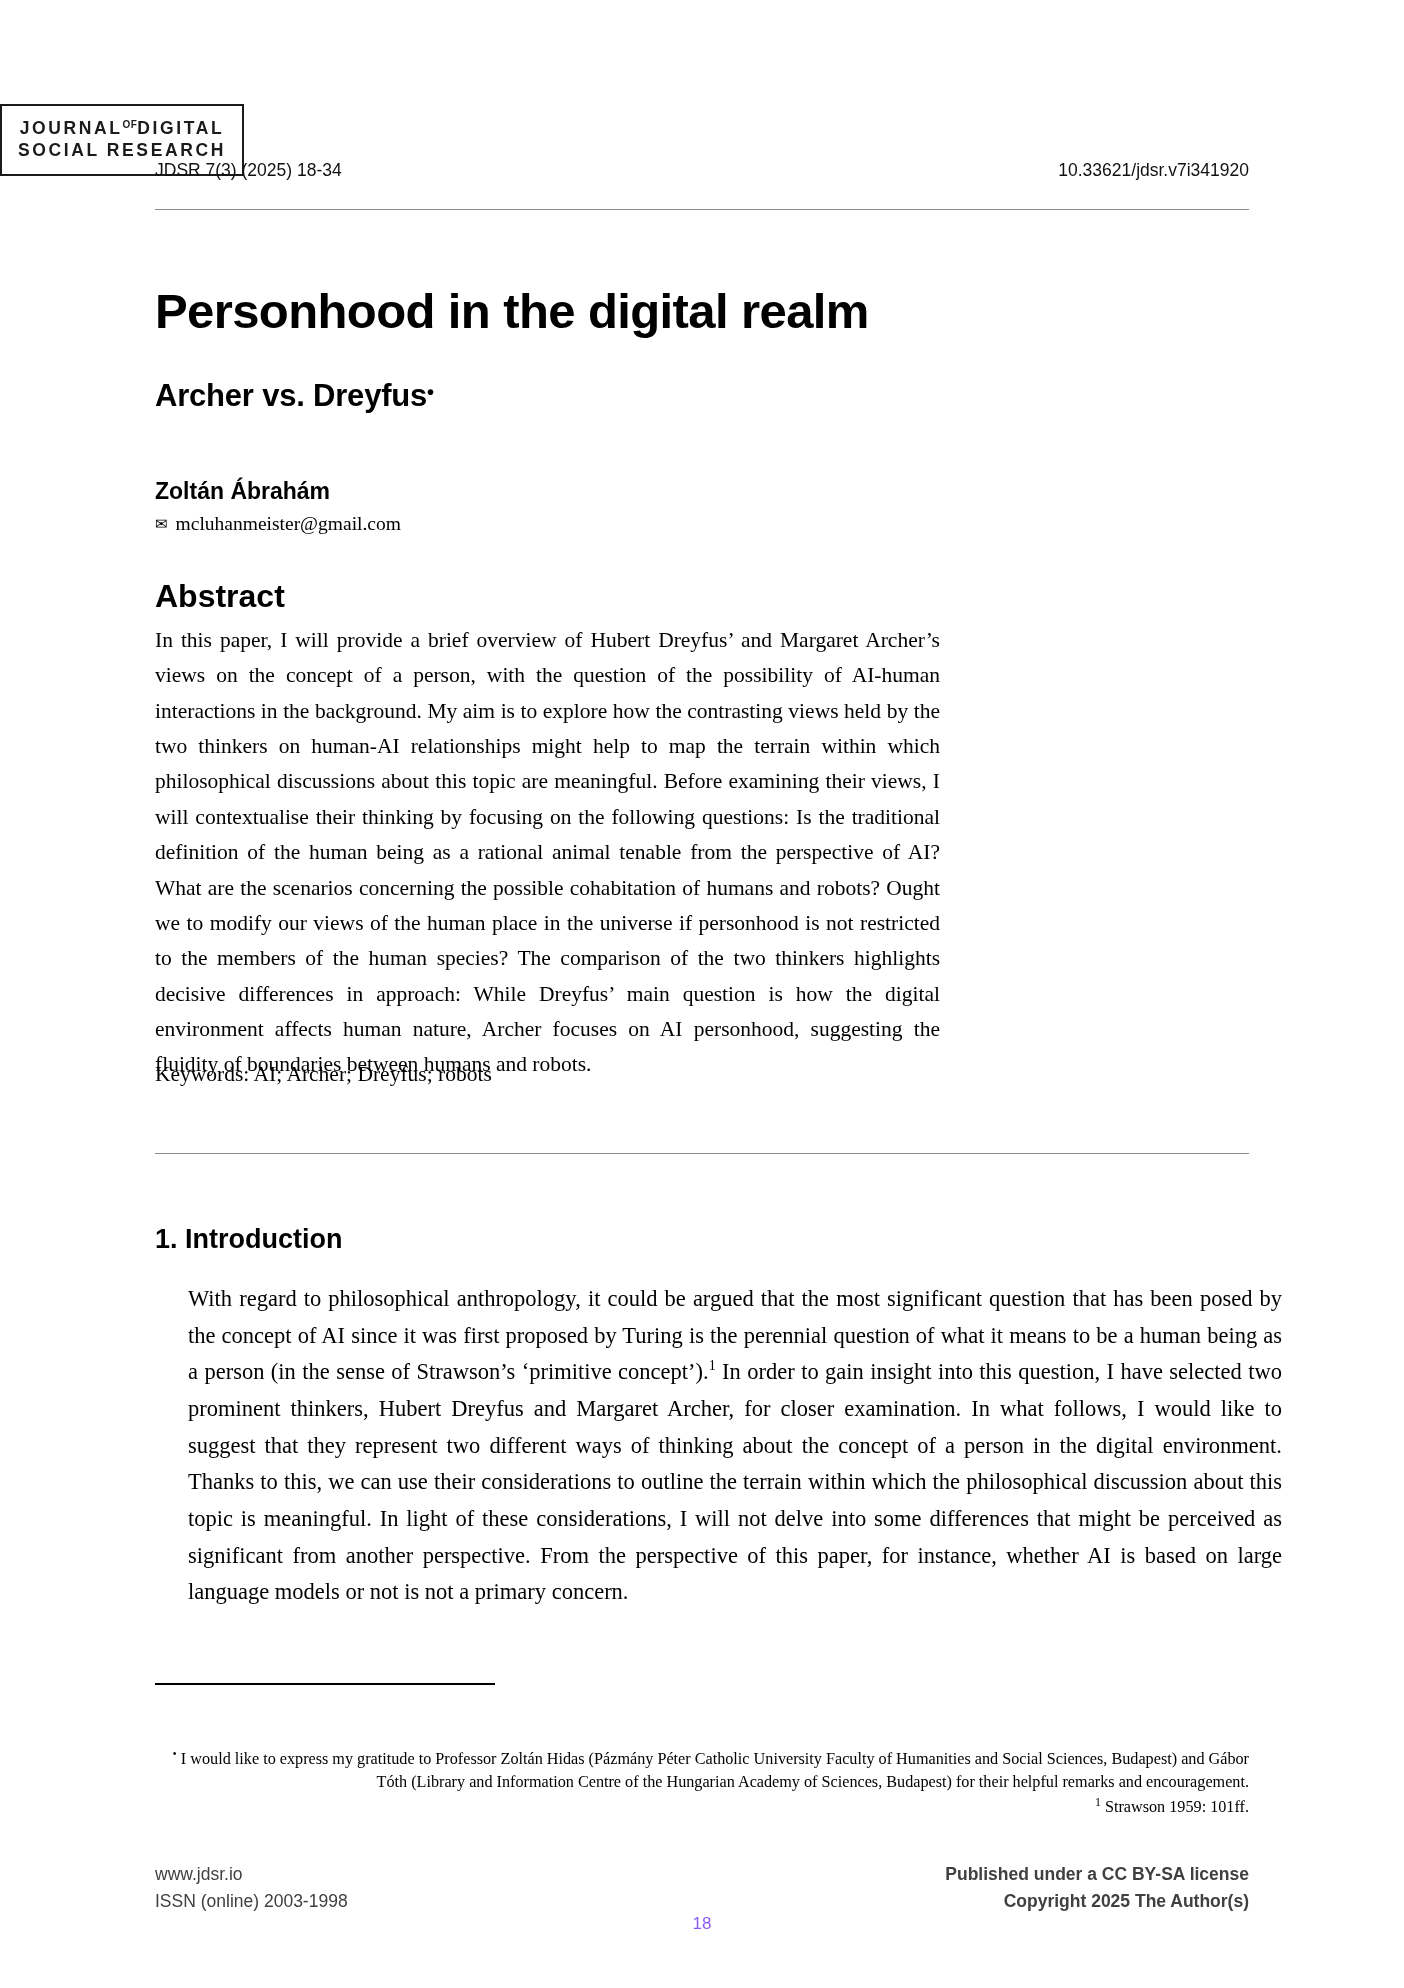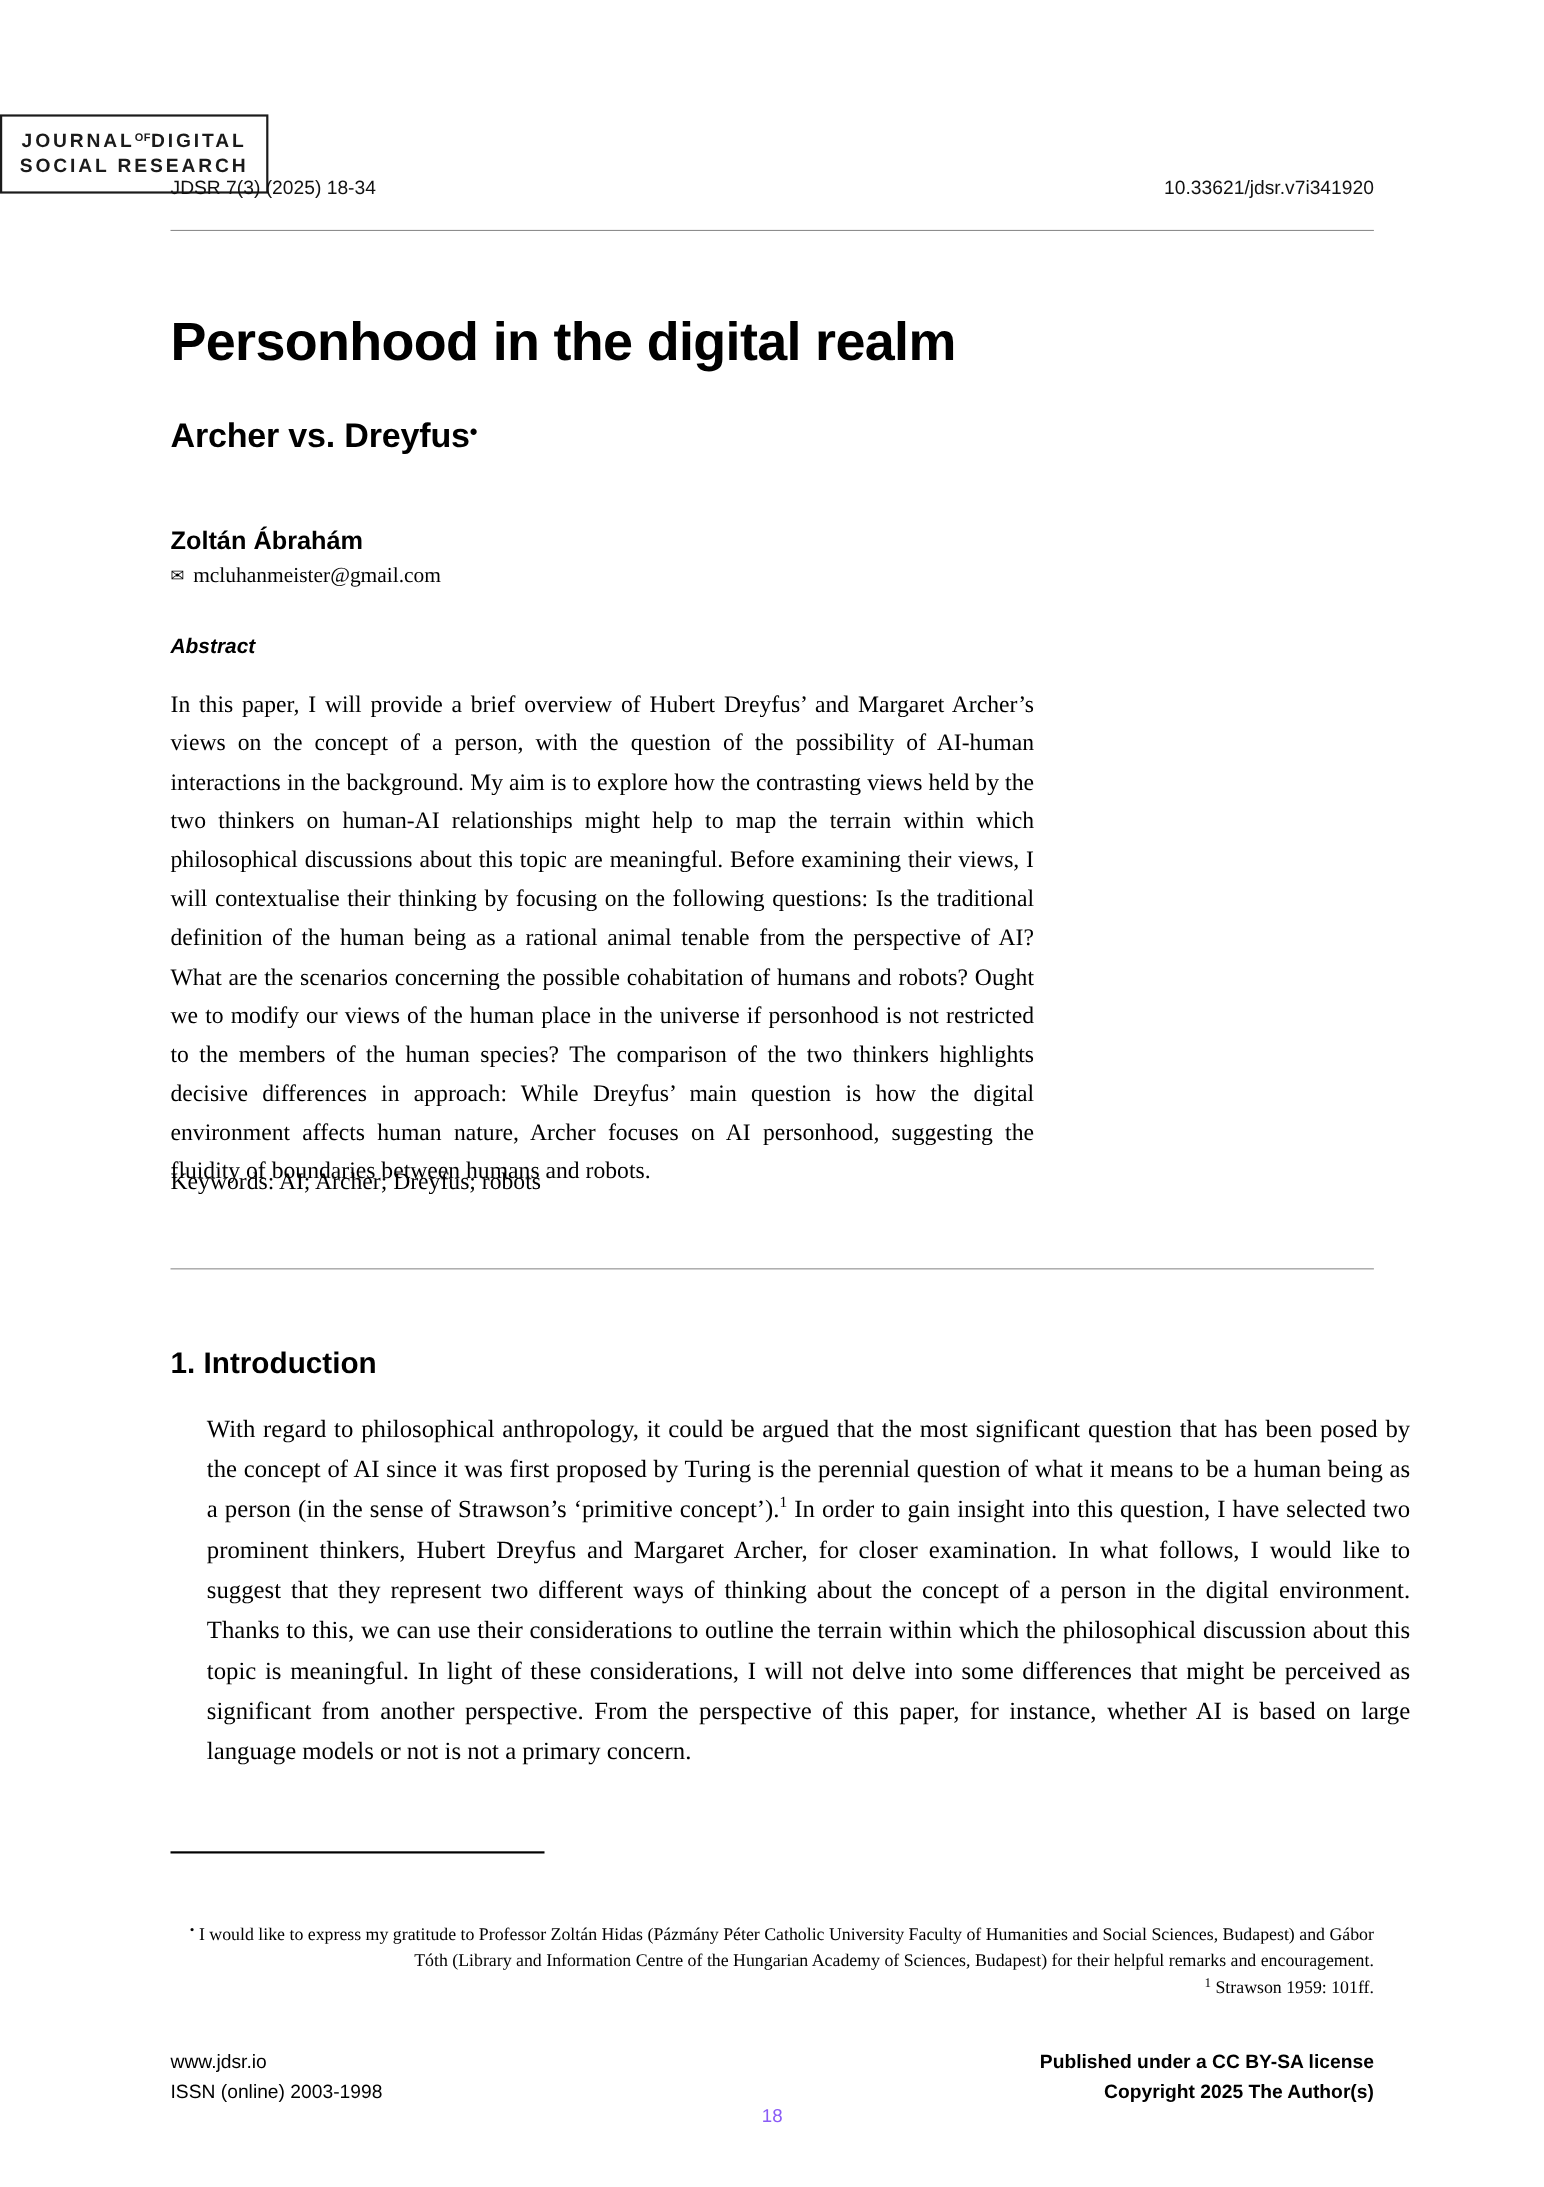--- a/index.html
+++ b/index.html
@@ -131,23 +131,22 @@
     color: #000;
   }
 
   
   .abstract-head {
     position: absolute;
     left: 155px;
     top: 578px;
     font-family: "Liberation Sans", "DejaVu Sans", sans-serif;
     font-weight: bold;
-    font-size: 19px;
-    color: #000;
-    font-style: italic;
+    font-size: 32px;
+    color: #000;
   }
   .abstract-body {
     position: absolute;
     left: 155px;
     top: 623px;
     width: 785px;
     font-size: 21.5px;
     line-height: 1.645;
     text-align: justify;
     text-justify: inter-word;
@@ -225,21 +224,21 @@
 
   
   .footer {
     position: absolute;
     left: 155px;
     top: 1861px;
     width: 1094px;
     font-family: "Liberation Sans", "DejaVu Sans", sans-serif;
     font-size: 17.5px;
     line-height: 1.52;
-    color: #000000;
+    color: #404040;
     display: flex;
     justify-content: space-between;
   }
   .footer-right { text-align: right; font-weight: bold; }
   .pagenum {
     position: absolute;
     left: 0;
     top: 1914px;
     width: 1404px;
     text-align: center;

